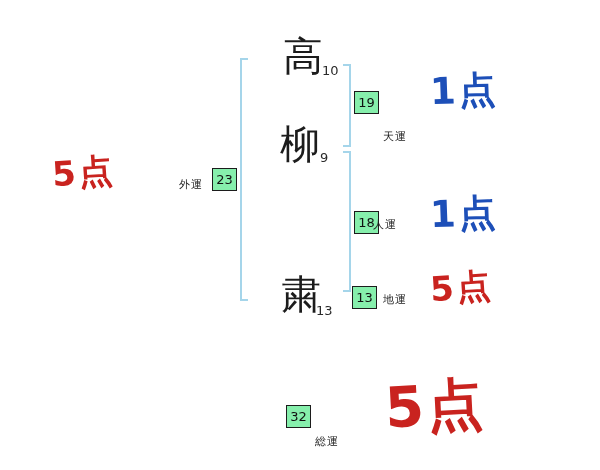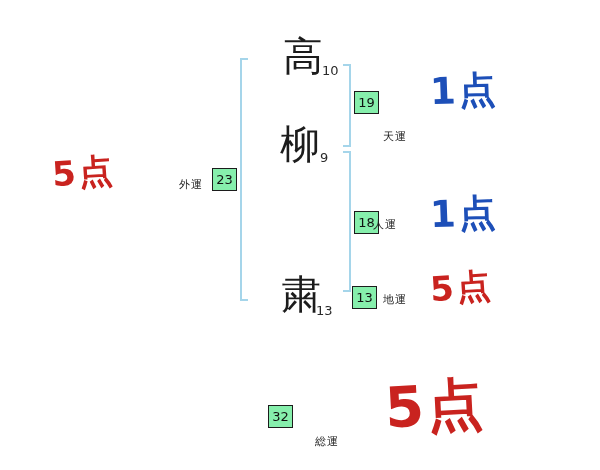--- a/index.html
+++ b/index.html
@@ -82,21 +82,21 @@
 
   .bracket-jin { left: 343px; top: 151px; height: 141px; }
   .jin-box     { left: 354px; top: 211px; }
   .jin-label   { left: 373px; top: 217px; }
   .jin-score   { left: 430px; top: 195px; }
 
   .chi-box     { left: 352px; top: 286px; }
   .chi-label   { left: 383px; top: 292px; }
   .chi-score   { left: 430px; top: 270px; }
 
-  .sou-box     { left: 268px; top: 405px; }
+  .sou-box     { left: 286px; top: 405px; }
   .sou-label   { left: 315px; top: 434px; }
   .sou-score   { left: 385px; top: 378px; }
 </style>
 </head>
 <body>
 
 <div class="canvas">
 
   <div class="score red gai-score">5点</div>
   <div class="small-label gai-label">外運</div>

